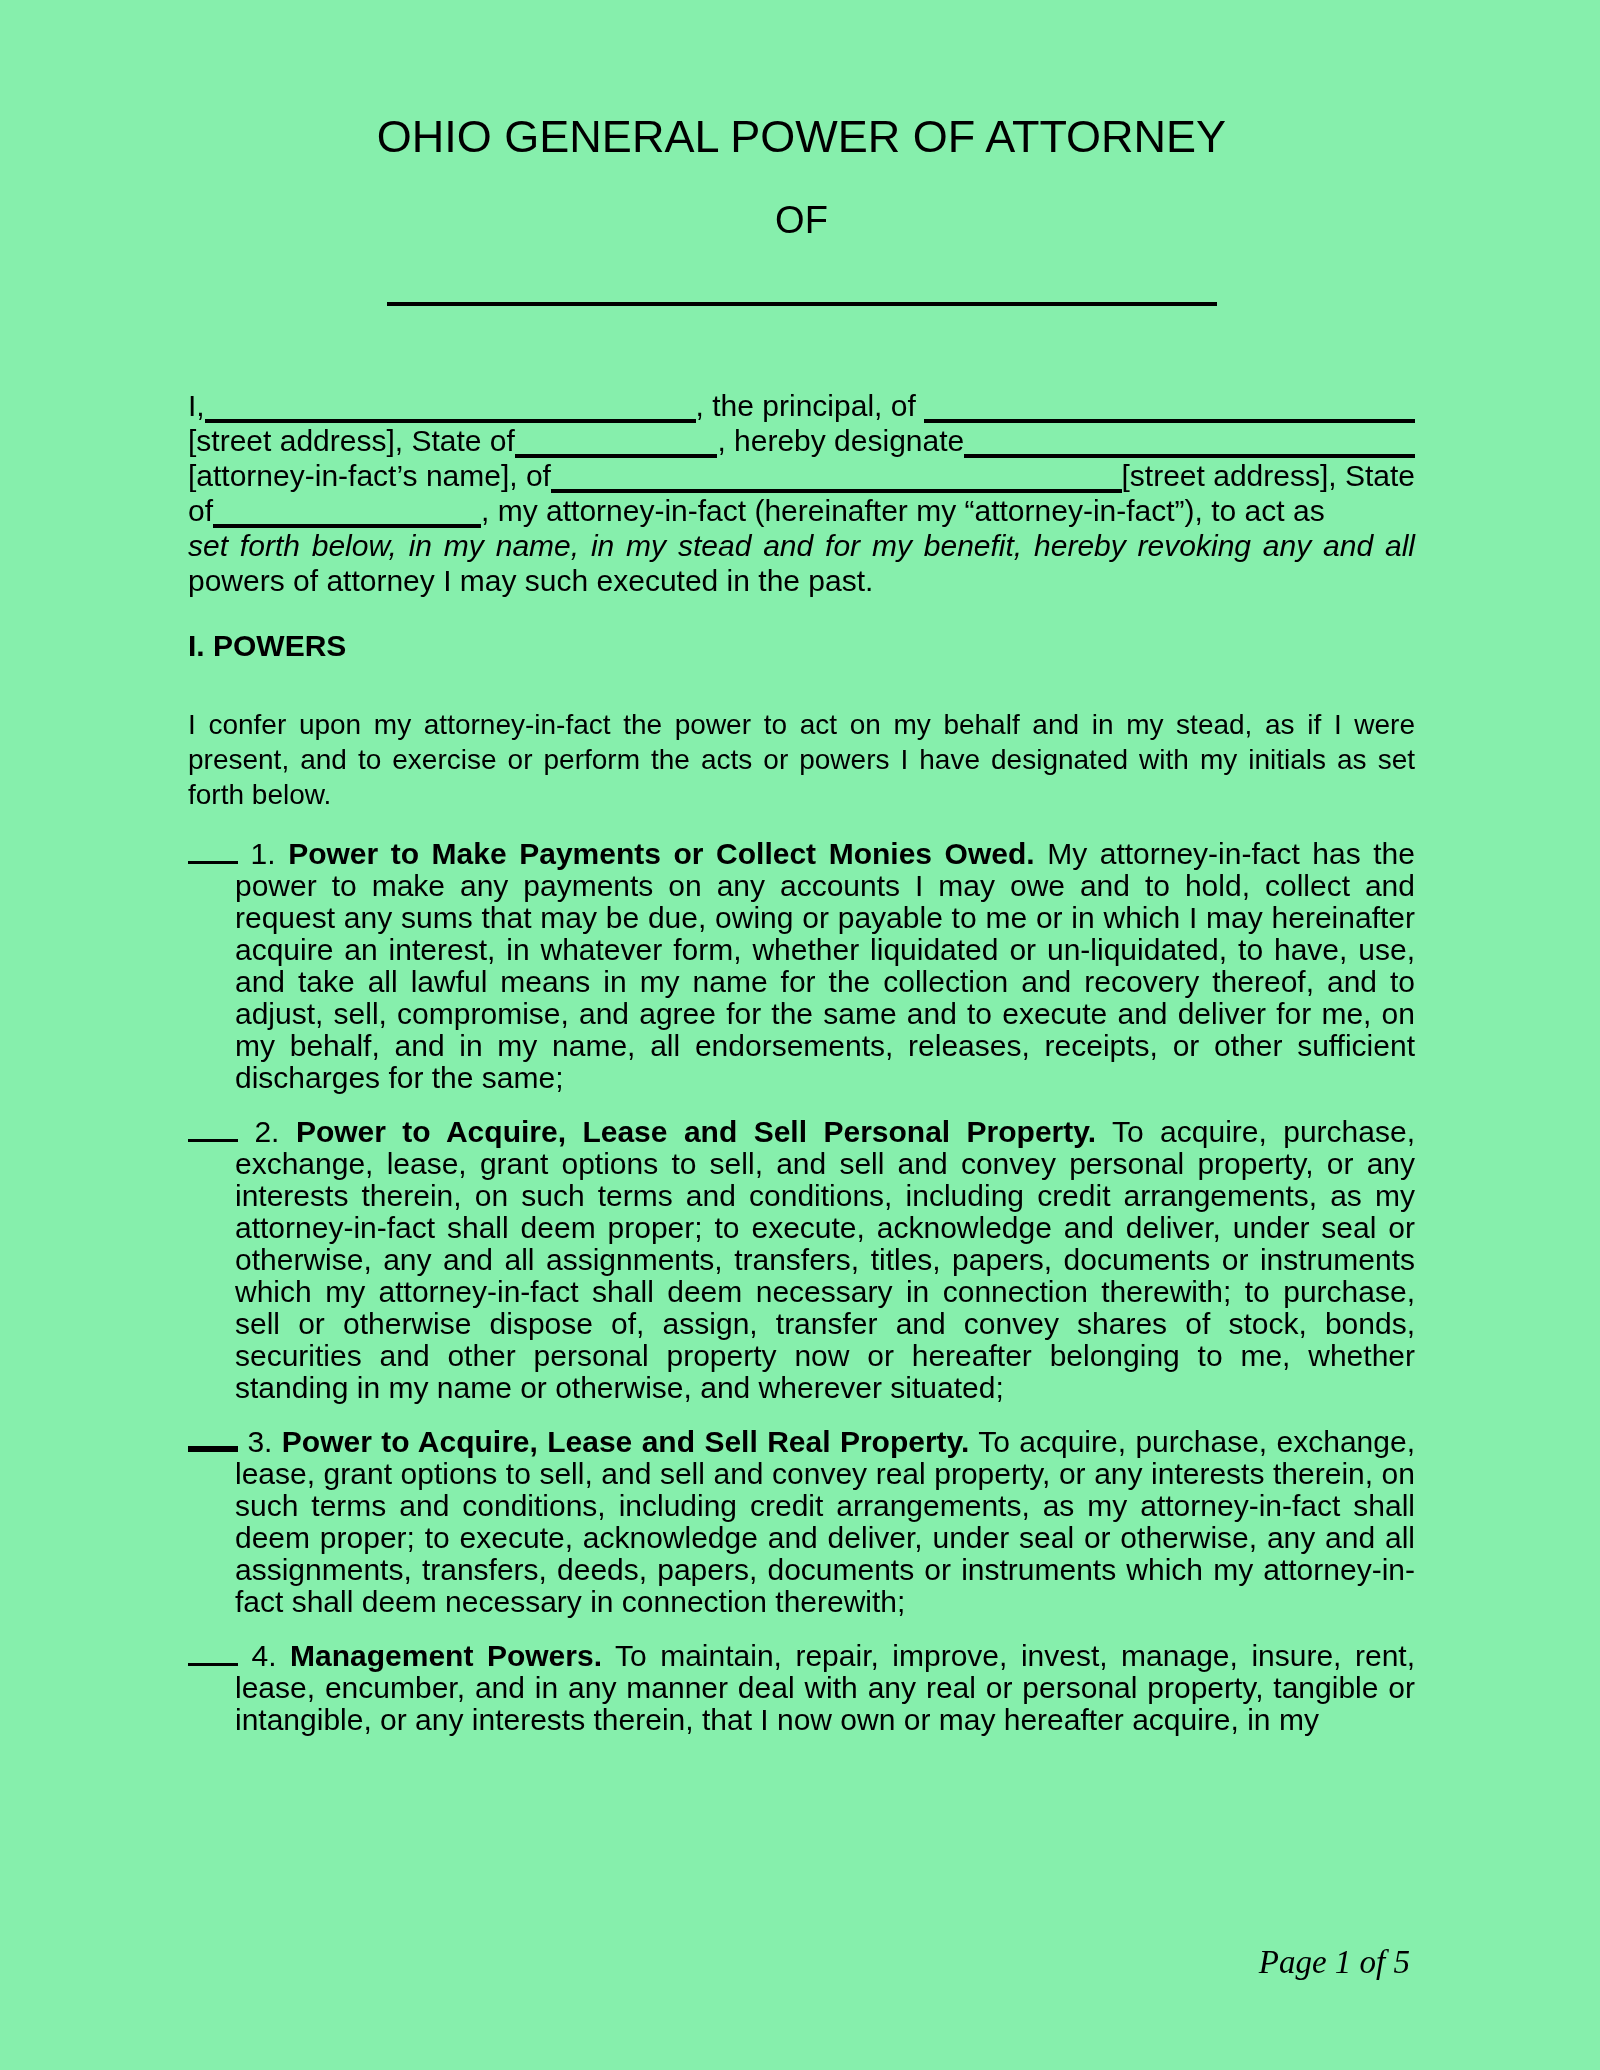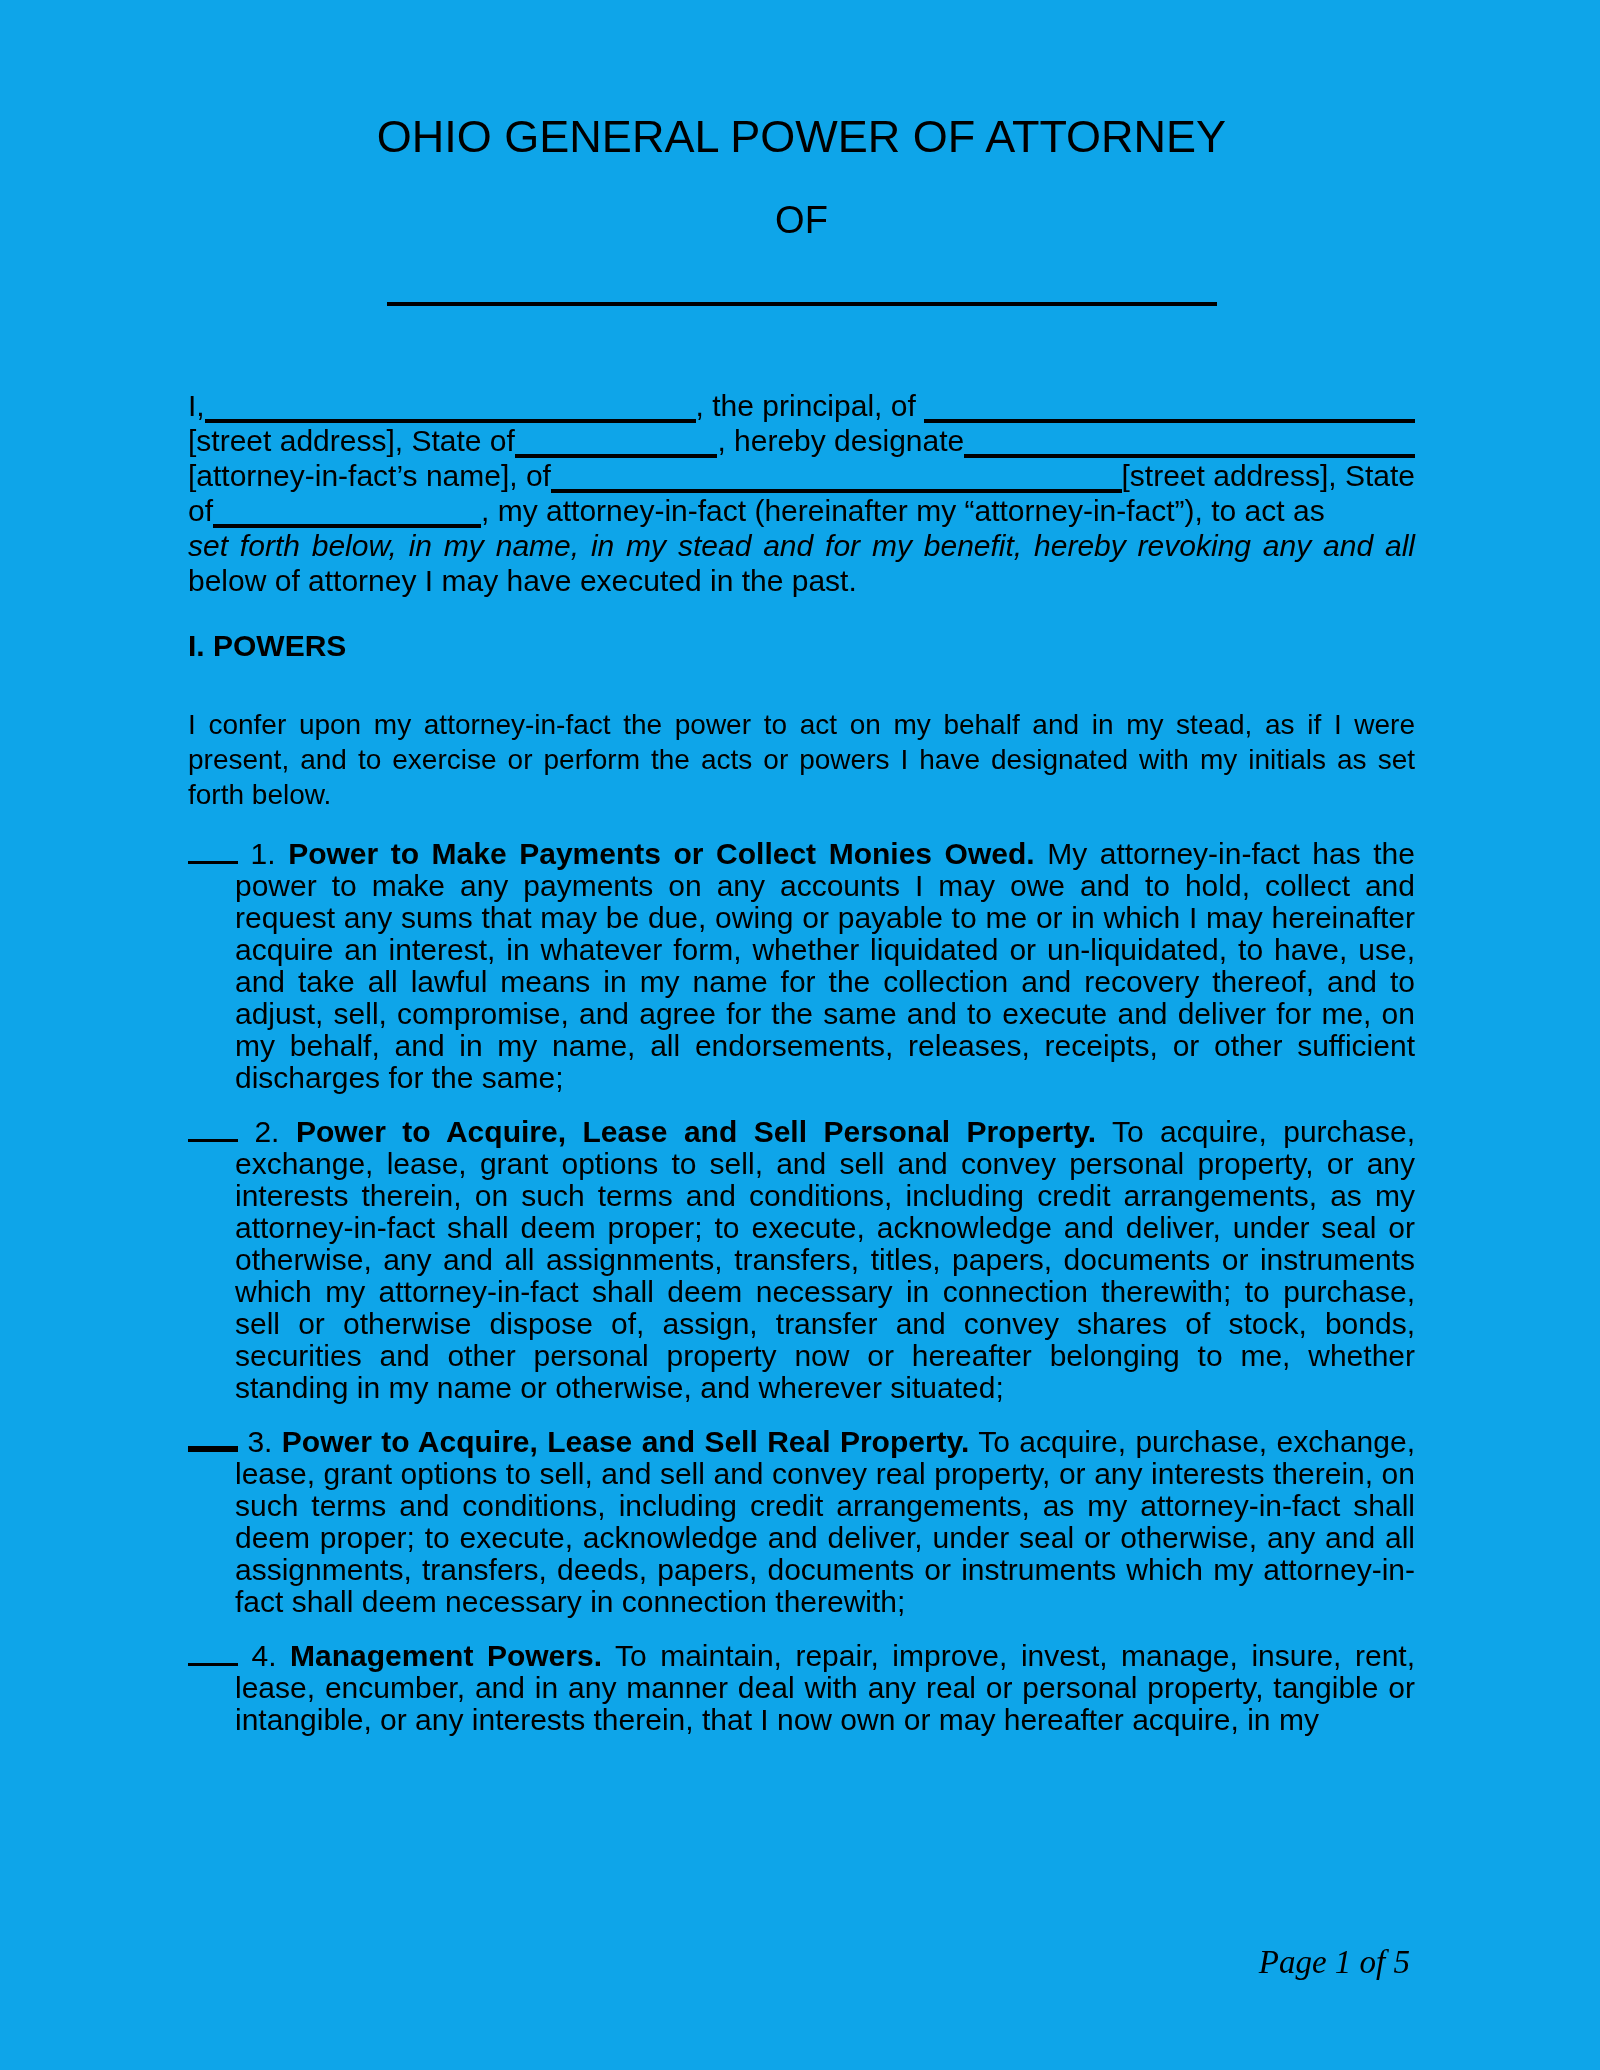--- a/index.html
+++ b/index.html
@@ -1,19 +1,19 @@
 <!DOCTYPE html>
 <html><head>
 <meta charset="utf-8">
 <style>
   html,body{margin:0;padding:0;background:#e8e8e8;}
   .page{
     position:relative;
     width:1600px;height:2070px;
-    background:#0ea5e9;
+    background:#86efac;
     color:#000;
     font-family:"Liberation Sans", sans-serif;
     overflow:hidden;
     margin:0 auto;
   }
   .content{
     position:absolute;
     left:188px; top:0;
     width:1227px;
   }
@@ -124,21 +124,21 @@
         <span>[attorney-in-fact’s name], of</span>
         <span class="blank b-l3a"></span>
         <span>[street address], State</span>
       </div>
       <div class="flexline">
         <span>of</span>
         <span class="blank b-l4a"></span>
         <span>, my attorney-in-fact (hereinafter my “attorney-in-fact”), to act as</span>
       </div>
       <div class="textline just-full">set forth below, in my name, in my stead and for my benefit, hereby revoking any and all</div>
-      <div class="textline">below of attorney I may have executed in the past.</div>
+      <div class="textline">powers of attorney I may such executed in the past.</div>
     </div>
 
     <p class="heading">I. POWERS</p>
 
     <p class="para">I confer upon my attorney-in-fact the power to act on my behalf and in my stead, as if I were present, and to exercise or perform the acts or powers I have designated with my initials as set forth below.</p>
 
 
     <p class="item first">
       <span class="item-blank"></span><span> 1. </span><span class="item-title">Power to Make Payments or Collect Monies Owed.</span><span> My attorney-in-fact has the power to make any payments on any accounts I may owe and to hold, collect and request any sums that may be due, owing or payable to me or in which I may hereinafter acquire an interest, in whatever form, whether liquidated or un-liquidated, to have, use, and take all lawful means in my name for the collection and recovery thereof, and to adjust, sell, compromise, and agree for the same and to execute and deliver for me, on my behalf, and in my name, all endorsements, releases, receipts, or other sufficient discharges for the same;</span>
     </p>

